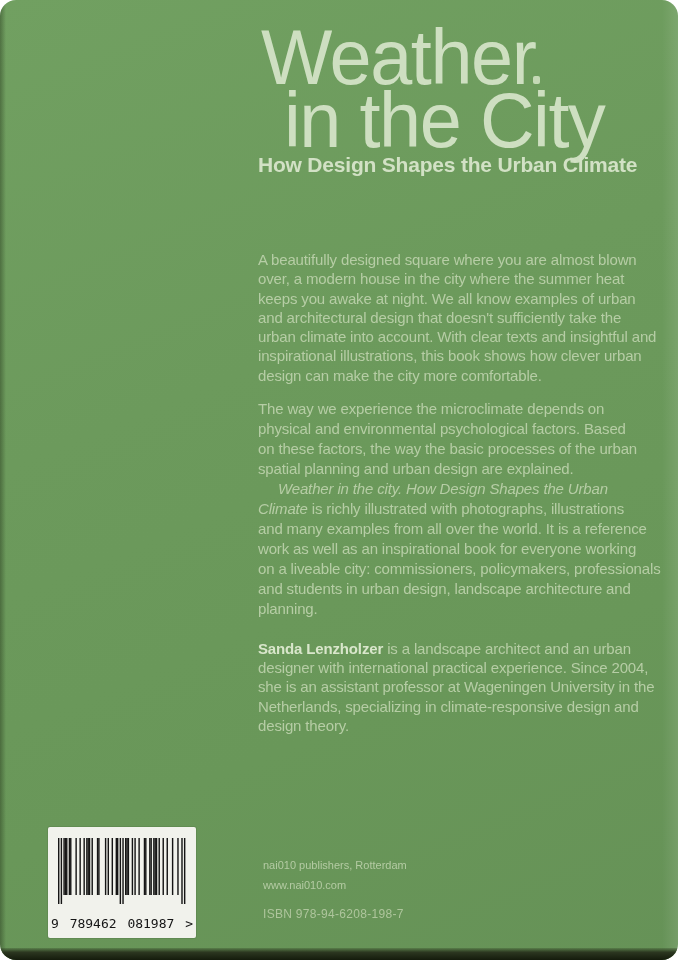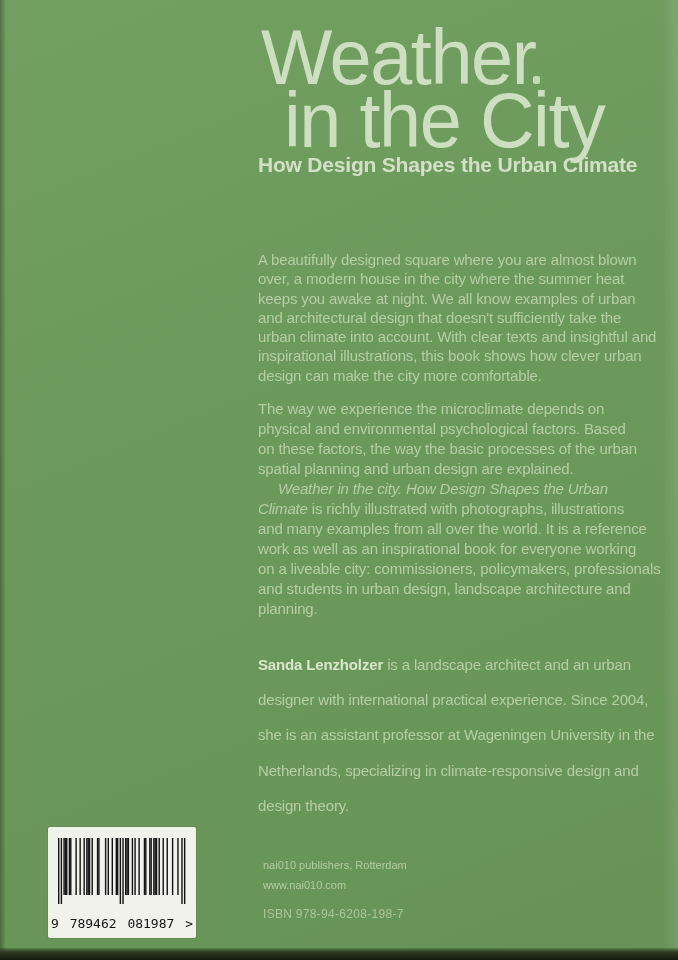--- a/index.html
+++ b/index.html
@@ -2,20 +2,21 @@
 <html><head>
 <meta charset="utf-8">
 <style>
   html,body{margin:0;padding:0;background:#ffffff;}
   .cover{
     position:relative;
     width:678px;height:960px;
     overflow:hidden;
     background:linear-gradient(158deg,#71a061 0%,#6c9a5c 38%,#699759 70%,#669257 100%);
     font-family:"Liberation Sans",sans-serif;
+    border-radius:16px;
   }
   
   .title-line{
     position:absolute;
     line-height:1;
     font-weight:400;
     font-size:78px;
     letter-spacing:-1.5px;
     color:#cedfc1;
     transform:scaleX(.97);
@@ -37,21 +38,21 @@
   
   .para{
     position:absolute;left:258px;width:408px;
     font-size:15px;color:#b6cda5;letter-spacing:-0.15px;
   }
   .p1{top:250px;}
   .p1 .line{height:19.3px;line-height:19.3px;}
   .p2{top:399px;}
   .p2 .line{height:20px;line-height:20px;}
   .author{top:639px;}
-  .author .line{height:19.2px;line-height:19.2px;margin-top:16px;}
+  .author .line{height:19.2px;line-height:19.2px;}
   .line{white-space:nowrap;}
   .line .it{font-style:italic;}
   .line .bd{font-weight:700;color:#d9e6cb;}
   .line .ind{padding-left:20px;}
   
   .publisher{
     position:absolute;left:263px;top:855px;
     font-size:11px;color:#b4cba3;letter-spacing:0;
   }
   .publisher .pline{height:20px;line-height:20px;white-space:nowrap;}

